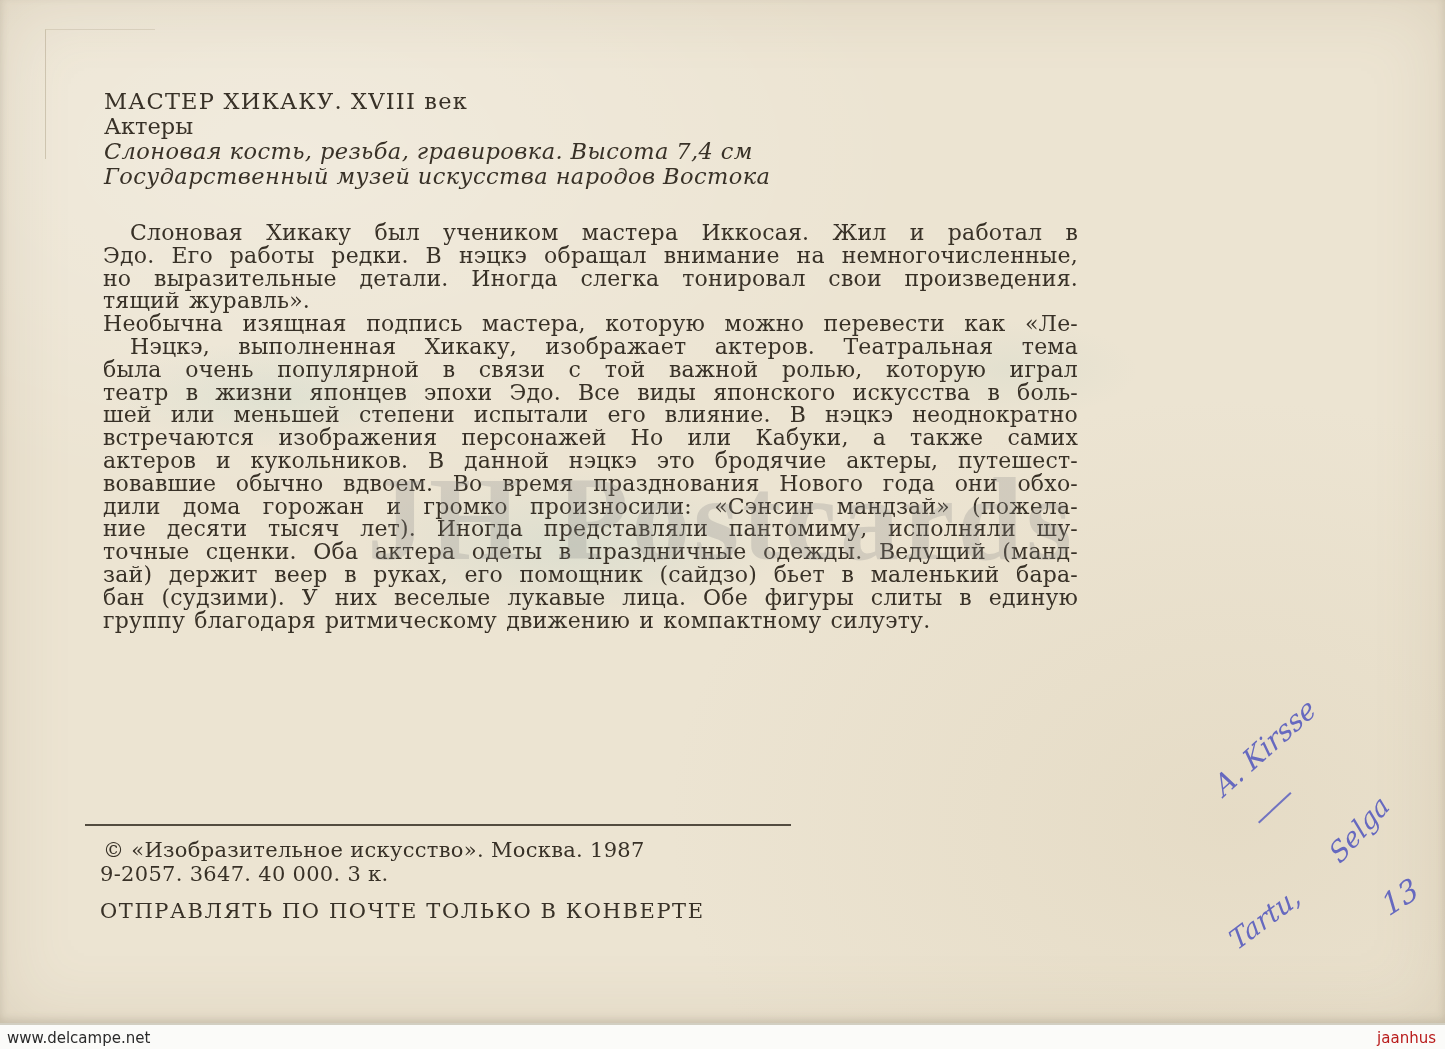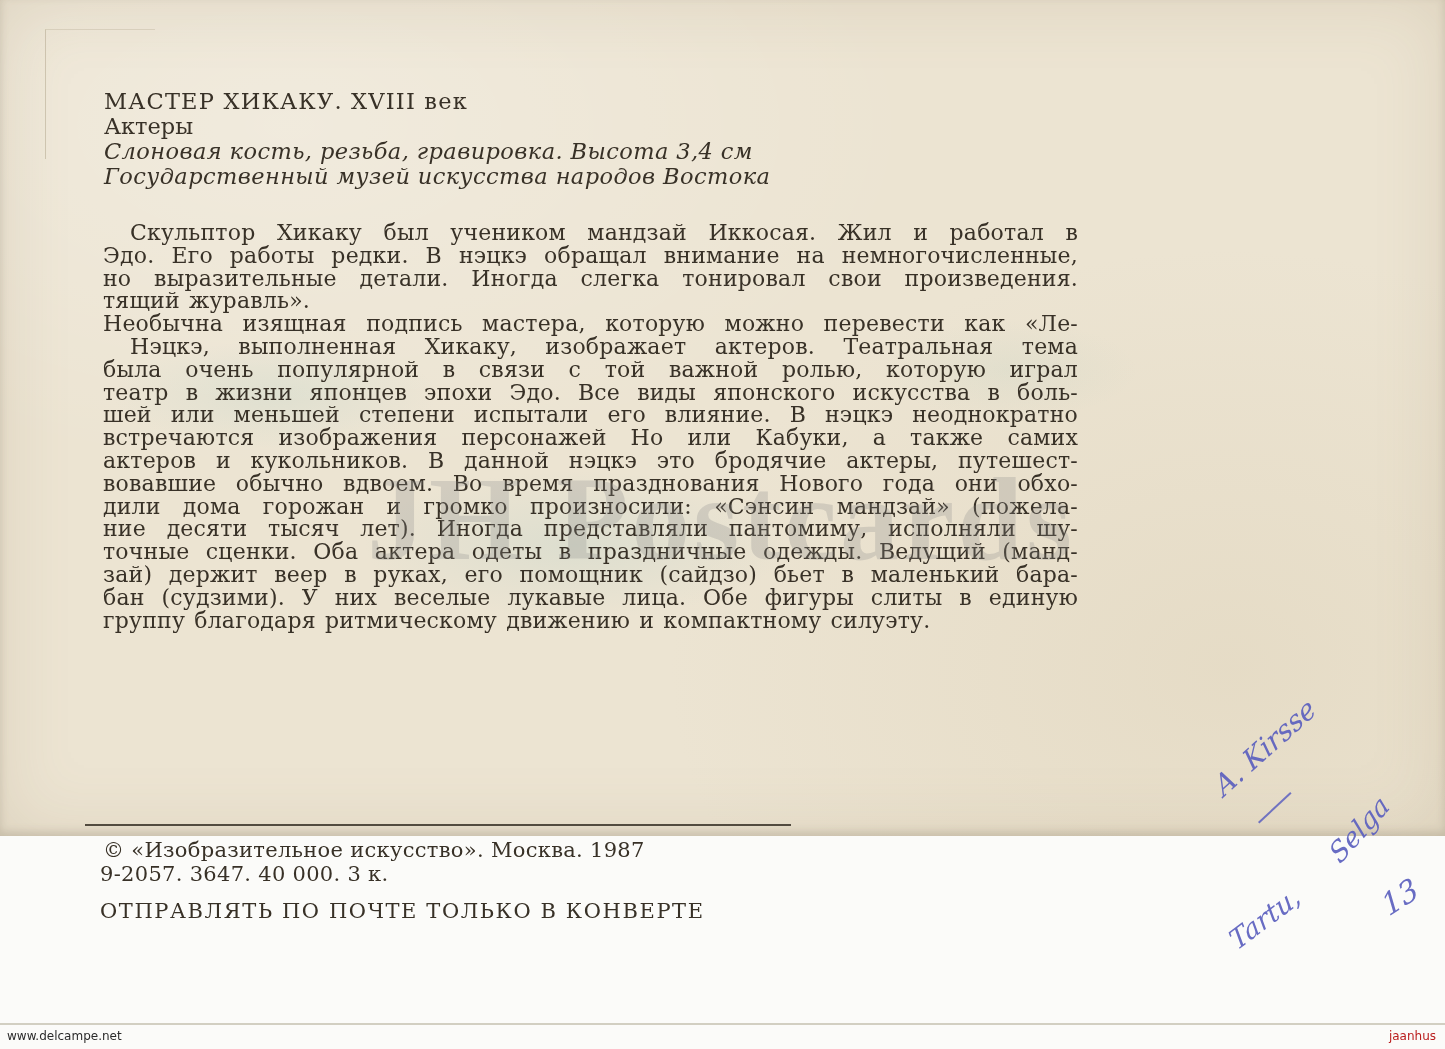--- a/index.html
+++ b/index.html
@@ -11,21 +11,21 @@
     height: 1049px;
     overflow: hidden;
     font-family: "DejaVu Serif", "Liberation Serif", serif;
     background: var(--strip_bg, #fbfbf9);
   }
 
   .card {
     position: absolute;
     left: 0; top: 0;
     width: 1445px;
-    height: 836px;
+    height: 1024px;
     background:
       radial-gradient(ellipse 900px 500px at 20% 15%, rgba(255,255,255,0.25), rgba(255,255,255,0) 70%),
       radial-gradient(ellipse 800px 600px at 85% 80%, rgba(214,200,170,0.30), rgba(214,200,170,0) 70%),
       var(--paper, #ece4d2);
     box-shadow: inset 0 0 70px rgba(150,130,95,0.18), inset 0 -4px 8px rgba(120,110,90,0.25);
     color: var(--ink, #383127);
   }
 
   .corner-edge {
     position: absolute;
@@ -116,21 +116,21 @@
   }
 
   
   .bottom-strip {
     position: absolute;
     left: 0; bottom: 0;
     width: 1445px; height: 26px;
     background: var(--strip_bg, #fbfbf9);
     border-top: 2px solid #d2cfc2;
     font-family: "DejaVu Sans", "Liberation Sans", sans-serif;
-    font-size: 12px;
+    font-size: 15px;
     color: var(--strip_ink, #2b2b2b);
   }
   .wm-left  { position: absolute; left: 7px;  top: 4px; }
   .wm-right { position: absolute; right: 9px; top: 4px; color: #b91c1c; }
 </style>
 </head>
 <body>
 
 <div class="scan" style="--paper: #ece4d2; --ink: #383127; --hand: #5c60bf; --strip_bg: #fbfbf9; --strip_ink: #2b2b2b;">
 
@@ -138,26 +138,26 @@
 
     <div class="corner-edge"></div>
 
     <div class="stain s1"></div>
     <div class="stain s2"></div>
     <div class="stain s3"></div>
 
     <div class="caption">
       <div class="caps">МАСТЕР ХИКАКУ. XVIII век</div>
       <div>Актеры</div>
-      <div class="italic">Слоновая кость, резьба, гравировка. Высота 3,4 см</div>
+      <div class="italic">Слоновая кость, резьба, гравировка. Высота 7,4 см</div>
       <div class="italic">Государственный музей искусства народов Востока</div>
     </div>
 
     <div class="body-text">
-        <div class="tline first">Скульптор Хикаку был учеником мандзай Иккосая. Жил и работал в</div>
+        <div class="tline first">Слоновая Хикаку был учеником мастера Иккосая. Жил и работал в</div>
         <div class="tline">Эдо. Его работы редки. В нэцкэ обращал внимание на немногочисленные,</div>
         <div class="tline">но выразительные детали. Иногда слегка тонировал свои произведения.</div>
         <div class="tline last">тящий журавль».</div>
         <div class="tline">Необычна изящная подпись мастера, которую можно перевести как «Ле-</div>
         <div class="tline first">Нэцкэ, выполненная Хикаку, изображает актеров. Театральная тема</div>
         <div class="tline">была очень популярной в связи с той важной ролью, которую играл</div>
         <div class="tline">театр в жизни японцев эпохи Эдо. Все виды японского искусства в боль-</div>
         <div class="tline">шей или меньшей степени испытали его влияние. В нэцкэ неоднократно</div>
         <div class="tline">встречаются изображения персонажей Но или Кабуки, а также самих</div>
         <div class="tline">актеров и кукольников. В данной нэцкэ это бродячие актеры, путешест-</div>

